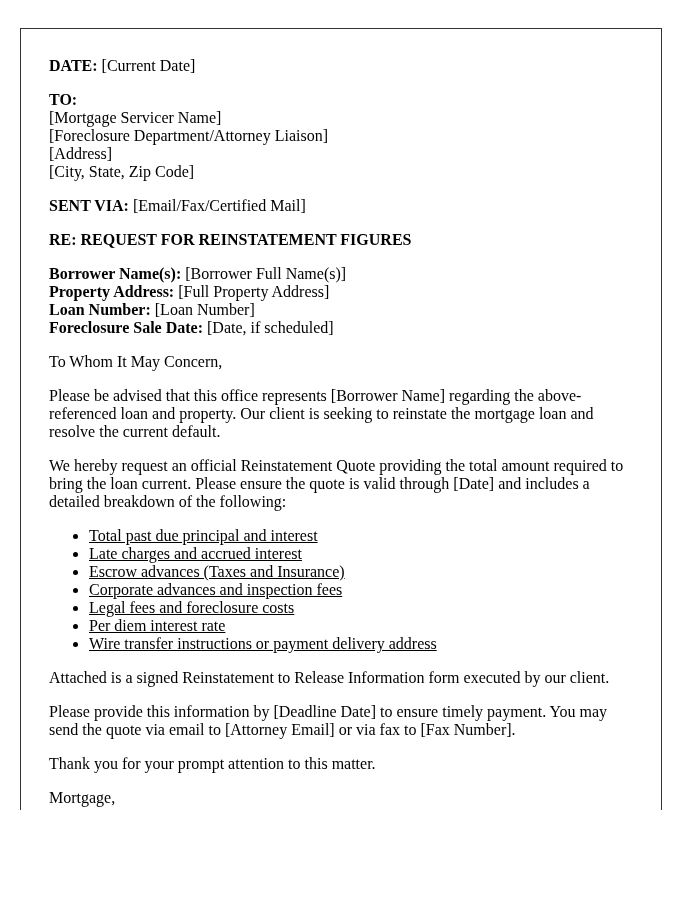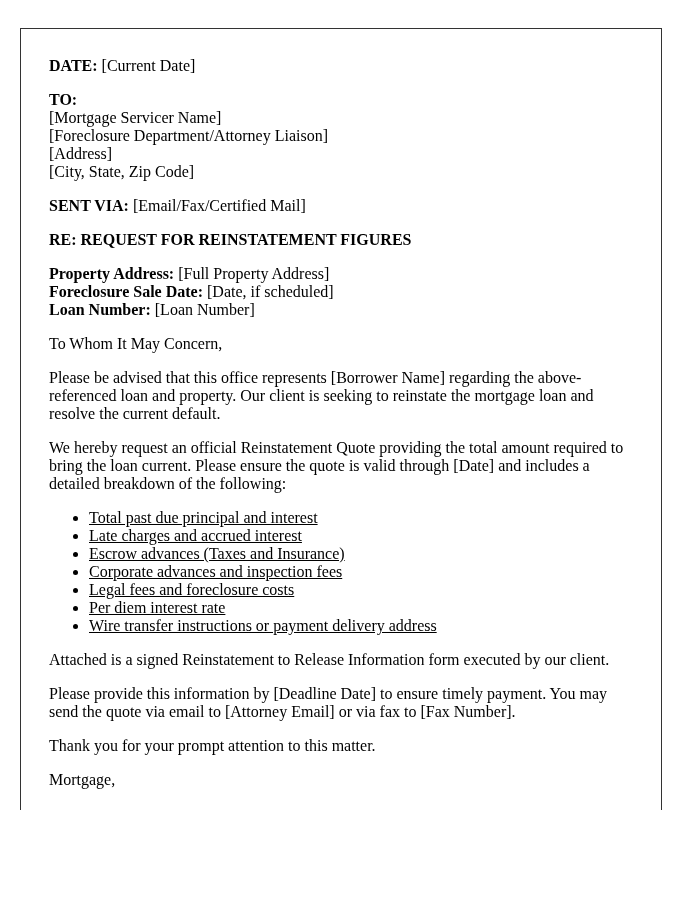--- a/index.html
+++ b/index.html
@@ -47,30 +47,34 @@
     <b>SENT VIA:</b>
     <span>[Email/Fax/Certified Mail]</span>
   </p>
 
   <p>
     <b>RE: REQUEST FOR REINSTATEMENT FIGURES</b>
   </p>
 
   <p>
     <span class="block-line">
+      <b>Borrower Name(s):</b>
+      <span>[Borrower Full Name(s)]</span>
+    </span>
+    <span class="block-line">
       <b>Property Address:</b>
       <span>[Full Property Address]</span>
     </span>
     <span class="block-line">
+      <b>Loan Number:</b>
+      <span>[Loan Number]</span>
+    </span>
+    <span class="block-line">
       <b>Foreclosure Sale Date:</b>
       <span>[Date, if scheduled]</span>
-    </span>
-    <span class="block-line">
-      <b>Loan Number:</b>
-      <span>[Loan Number]</span>
     </span>
   </p>
 
   <p>To Whom It May Concern,</p>
 
   <p>Please be advised that this office represents [Borrower Name] regarding the above-referenced loan and property. Our client is seeking to reinstate the mortgage loan and resolve the current default.</p>
 
   <p>We hereby request an official Reinstatement Quote providing the total amount required to bring the loan current. Please ensure the quote is valid through [Date] and includes a detailed breakdown of the following:</p>
 
   <ul>

